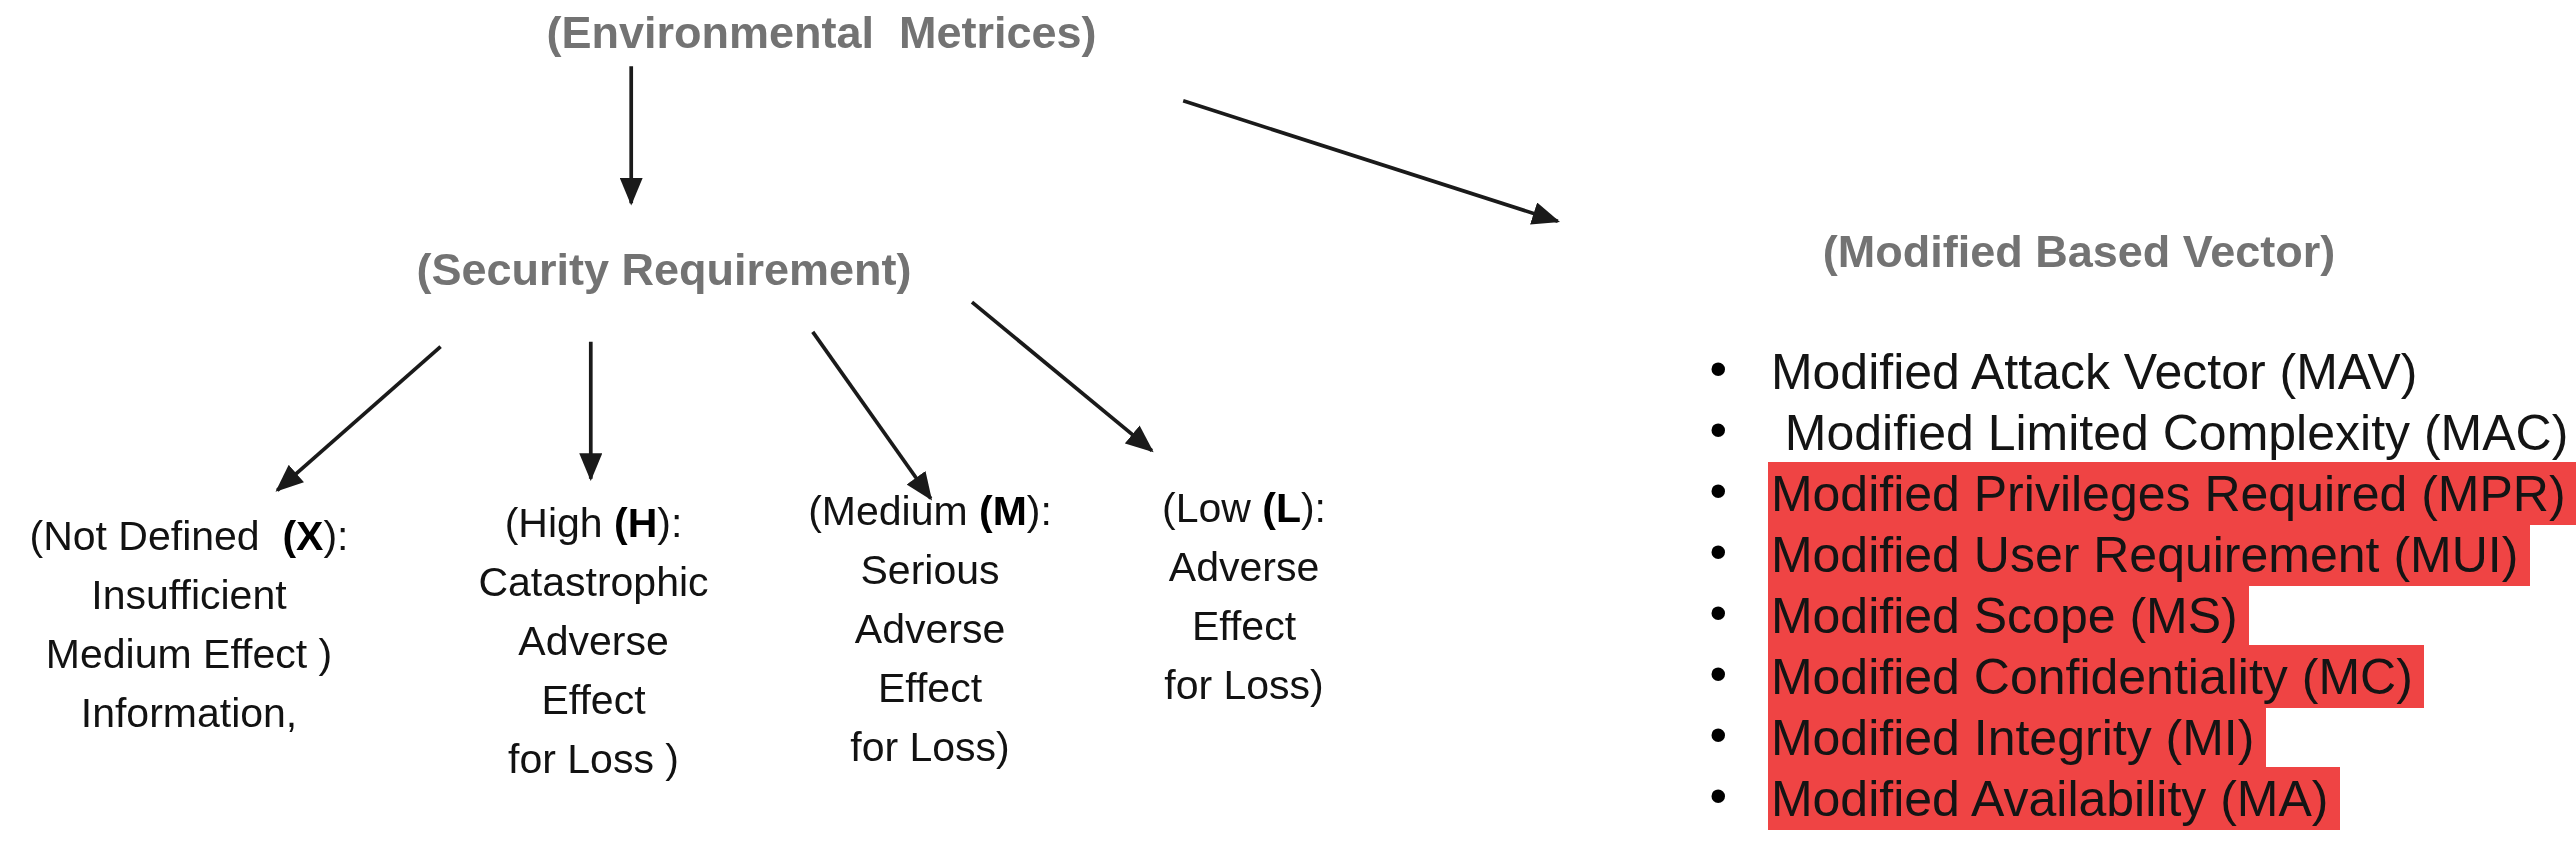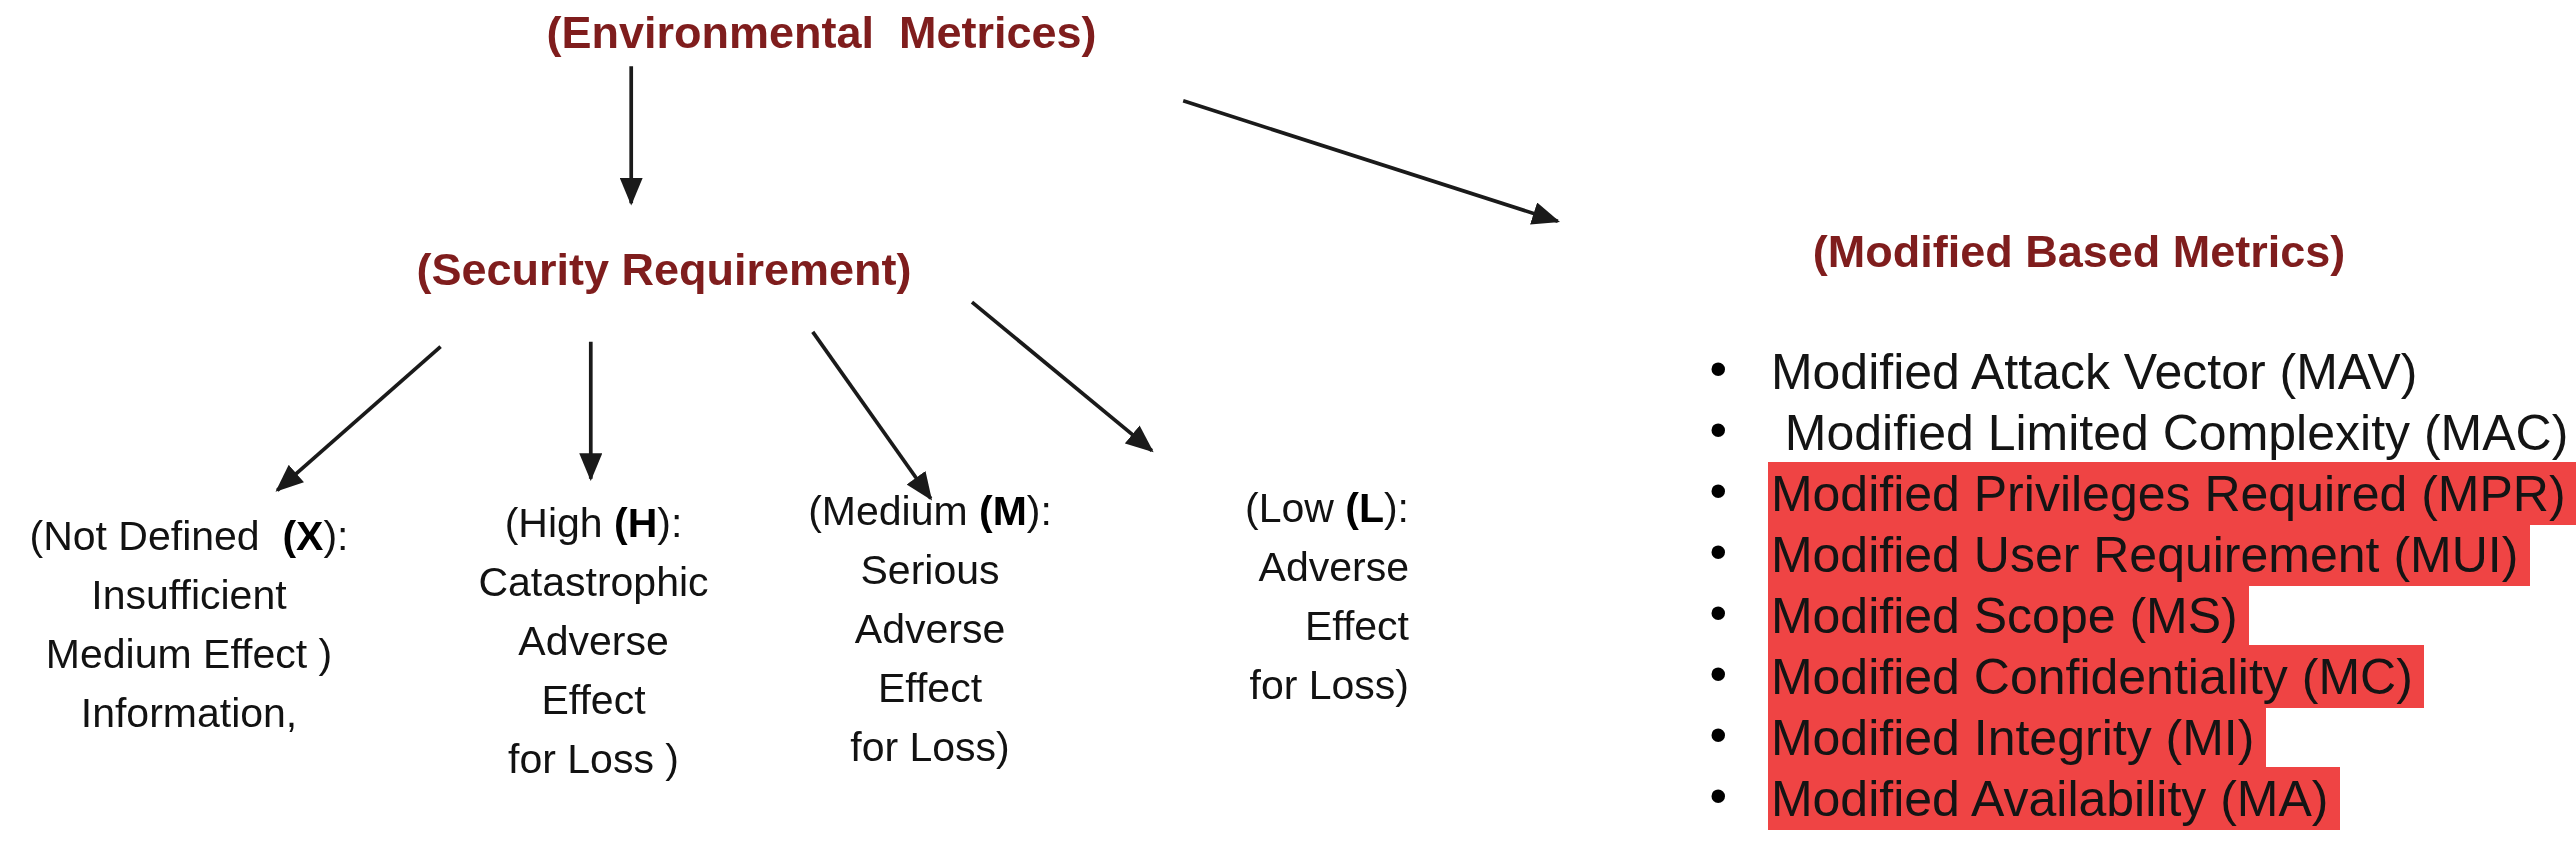--- a/index.html
+++ b/index.html
@@ -8,21 +8,21 @@
     width:2576px;height:851px;
     background:#ffffff;
     font-family:"Liberation Sans","DejaVu Sans",sans-serif;
     color:#111;
     overflow:hidden;
   }
   .abs{position:absolute;}
   .node-title{
     font-size:45px;
     font-weight:bold;
-    color:#7f1d1d;
+    color:#737373;
     text-align:center;
     white-space:pre;
   }
   .leaf{
     font-size:41px;
     line-height:59px;
     text-align:center;
     color:#121212;
   }
   .leaf .head{white-space:pre;}
@@ -92,28 +92,28 @@
   </div>
 
   <div class="abs leaf" style="left:761px;top:482px;width:338px;">
     <div class="head"><span>(Medium </span><b>(M</b><span>):</span></div>
     <div class="leaf-line">Serious</div>
     <div class="leaf-line">Adverse</div>
     <div class="leaf-line">Effect</div>
     <div class="leaf-line">for Loss)</div>
   </div>
 
-  <div class="abs leaf" style="left:1079px;top:479px;width:330px;text-align:right;">
+  <div class="abs leaf" style="left:1079px;top:479px;width:330px;">
     <div class="head"><span>(Low </span><b>(L</b><span>):</span></div>
     <div class="leaf-line">Adverse</div>
     <div class="leaf-line">Effect</div>
     <div class="leaf-line">for Loss)</div>
   </div>
 
-  <div class="abs node-title" style="left:1749px;top:226px;width:660px;">(Modified Based Metrics)</div>
+  <div class="abs node-title" style="left:1749px;top:226px;width:660px;">(Modified Based Vector)</div>
 
   <div class="metric-list">
     <div class="metric-row">
         <span class="bullet"></span>
         <span class="metric-text">Modified Attack Vector (MAV)</span>
       </div>
     <div class="metric-row">
         <span class="bullet"></span>
         <span class="metric-text"> Modified Limited Complexity (MAC)</span>
       </div>

